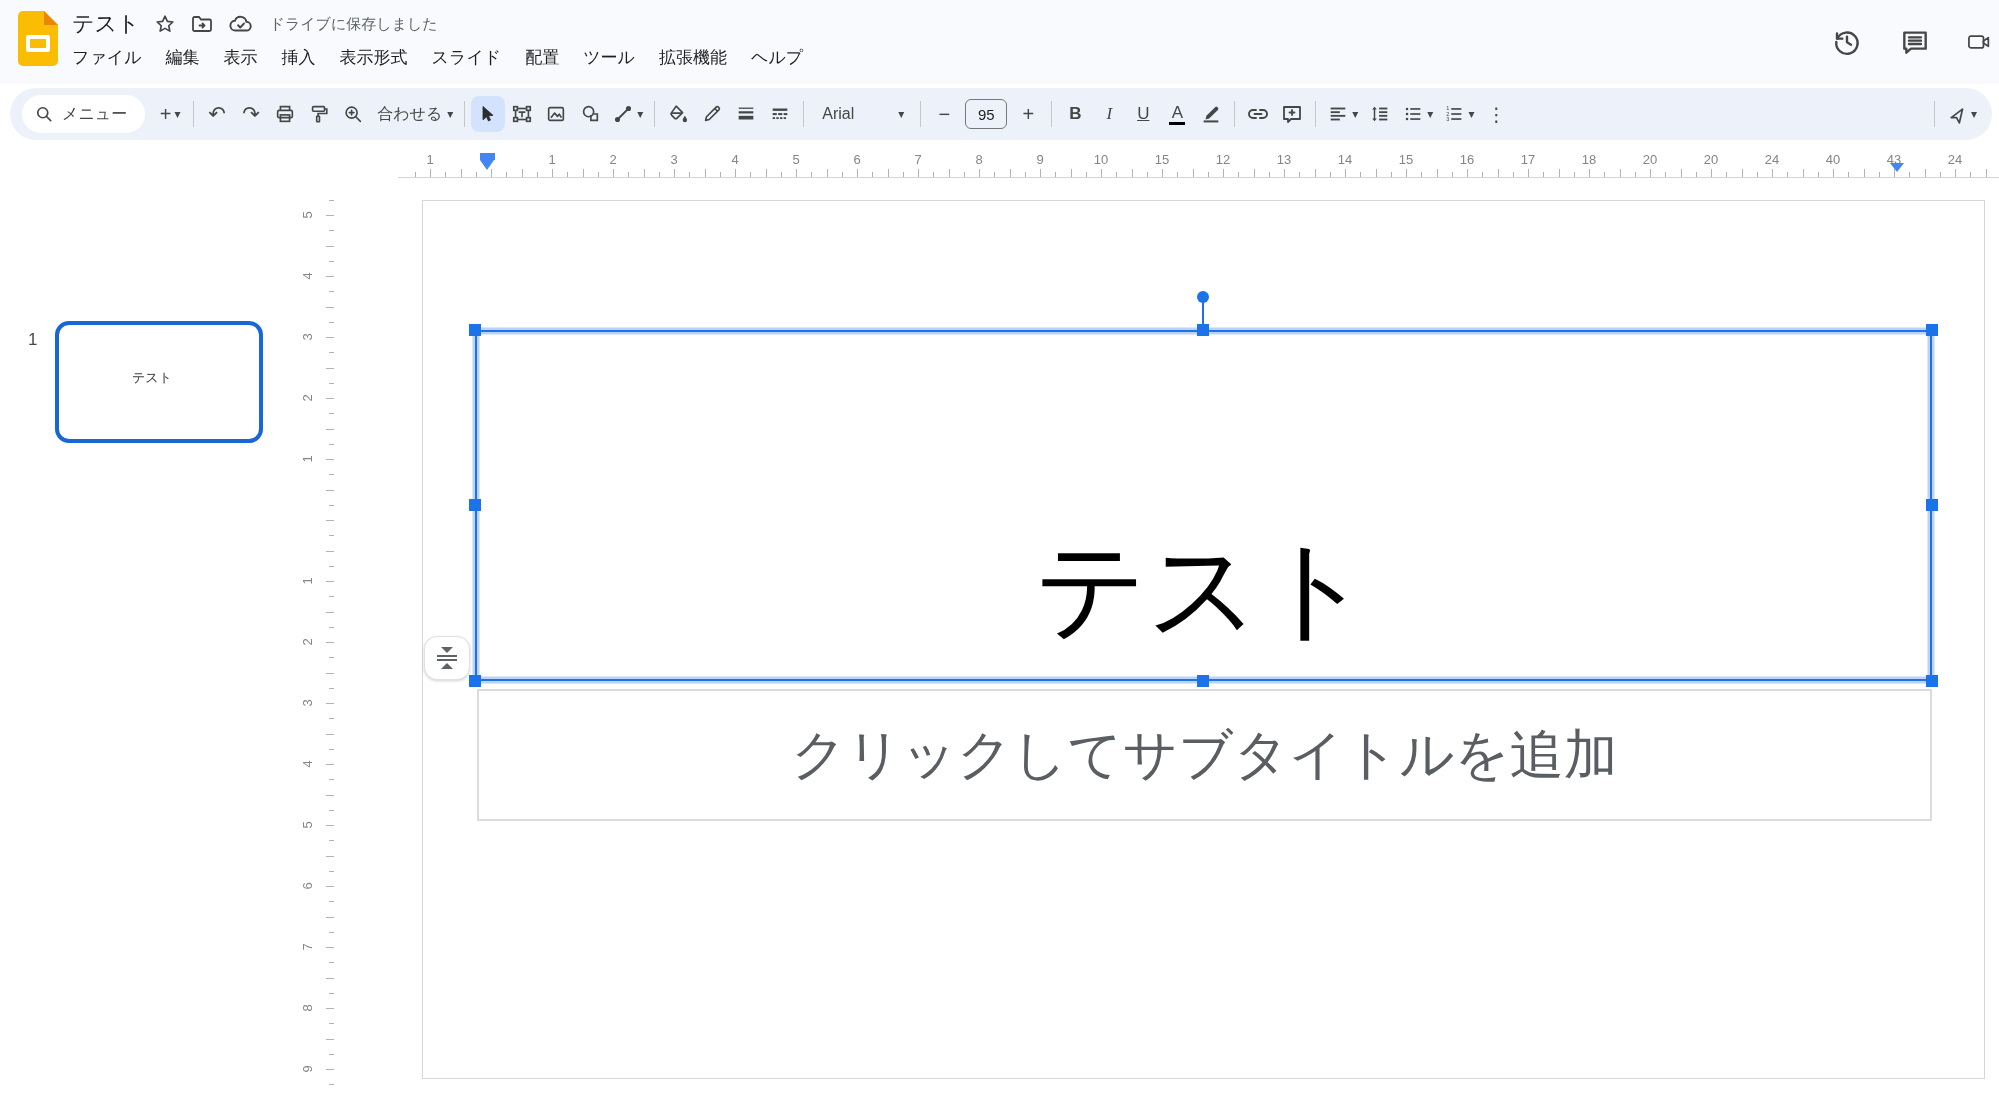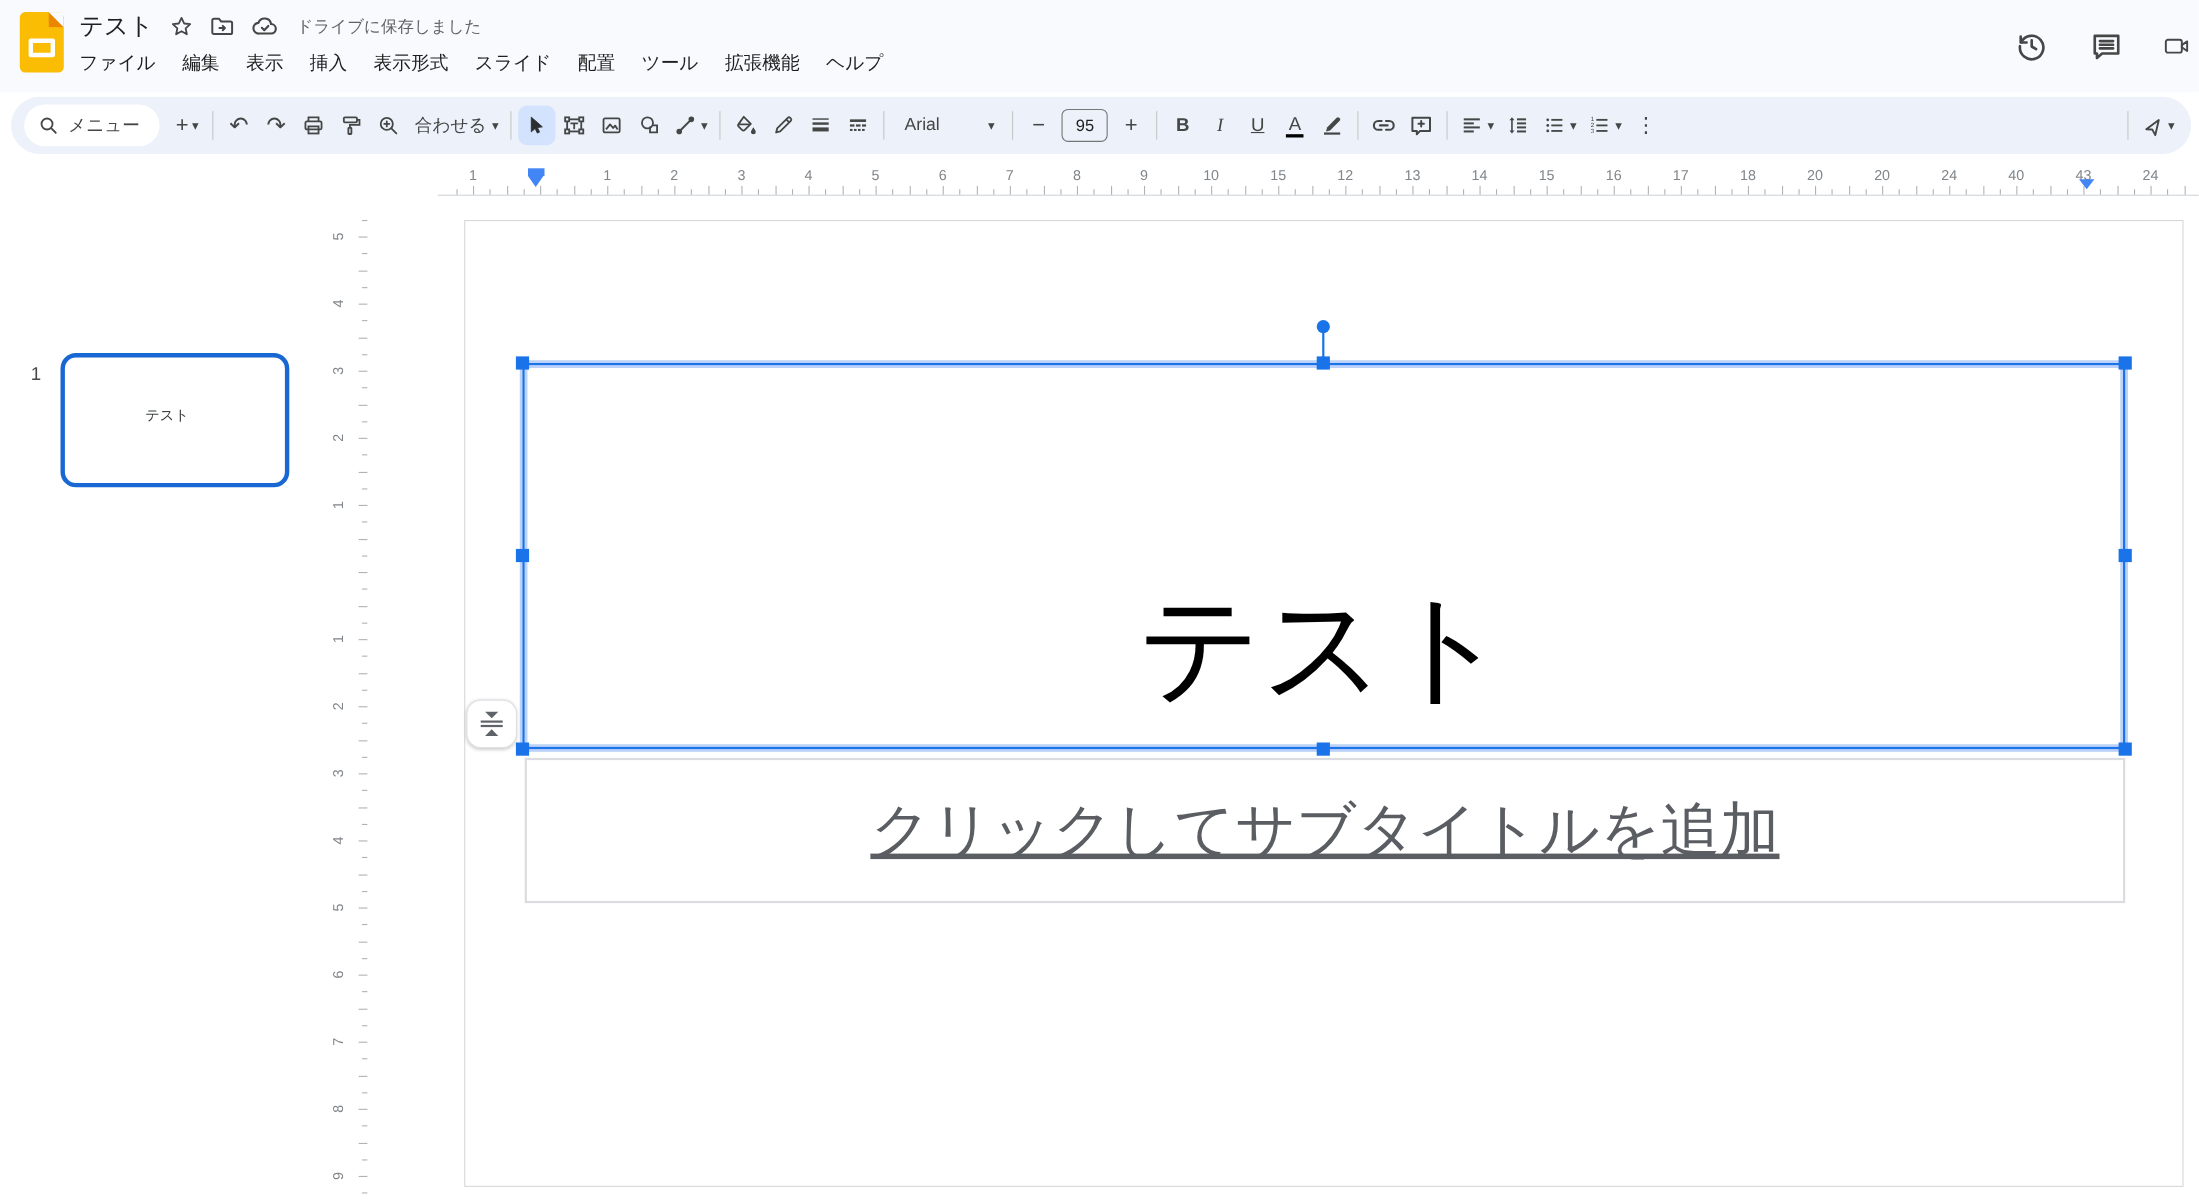--- a/index.html
+++ b/index.html
@@ -61,21 +61,21 @@
   
   .page { position:absolute; left:422px; top:200px; width:1563px; height:879px; background:#fff; border:1px solid #d5d7da; }
   .titlebox { position:absolute; left:475px; top:330px; width:1457px; height:351px;
               border:2px solid #1a73e8; box-shadow:0 0 0 2.5px #bcd2f8, inset 0 0 0 2.5px #bcd2f8; }
   .handle { position:absolute; width:12px; height:12px; background:#1a73e8; }
   .rot-stem { position:absolute; left:1202px; top:302px; width:2px; height:26px; background:#1a73e8; }
   .rot-handle { position:absolute; left:1197px; top:291px; width:12px; height:12px; border-radius:50%; background:#1a73e8; }
   .slide-title { position:absolute; left:475px; top:534px; width:1457px; text-align:center; font-size:110px; line-height:1; color:#000; }
   .subtitlebox { position:absolute; left:477px; top:689px; width:1455px; height:132px; border:2px solid #dadcdf;
                  display:flex; align-items:center; justify-content:center; }
-  .subtitle-text { font-size:54px; color:#5a5e63;text-decoration:underline; }
+  .subtitle-text { font-size:54px; color:#5a5e63; }
   .drag-pill { position:absolute; left:424px; top:636px; width:46px; height:44px; background:#fff; border:1px solid #dfe1e5;
                border-radius:13px; box-shadow:0 1px 3px rgba(0,0,0,.18); display:flex; flex-direction:column; align-items:center; justify-content:center; gap:2px; }
   .drag-pill .tri-d { width:0;height:0;border-left:6px solid transparent;border-right:6px solid transparent;border-top:6px solid #5f6368; }
   .drag-pill .tri-u { width:0;height:0;border-left:6px solid transparent;border-right:6px solid transparent;border-bottom:6px solid #5f6368; }
   .drag-pill .ln { width:20px; height:2px; background:#5f6368; }
 </style>
 </head>
 <body>
 
 <div class="stage">

